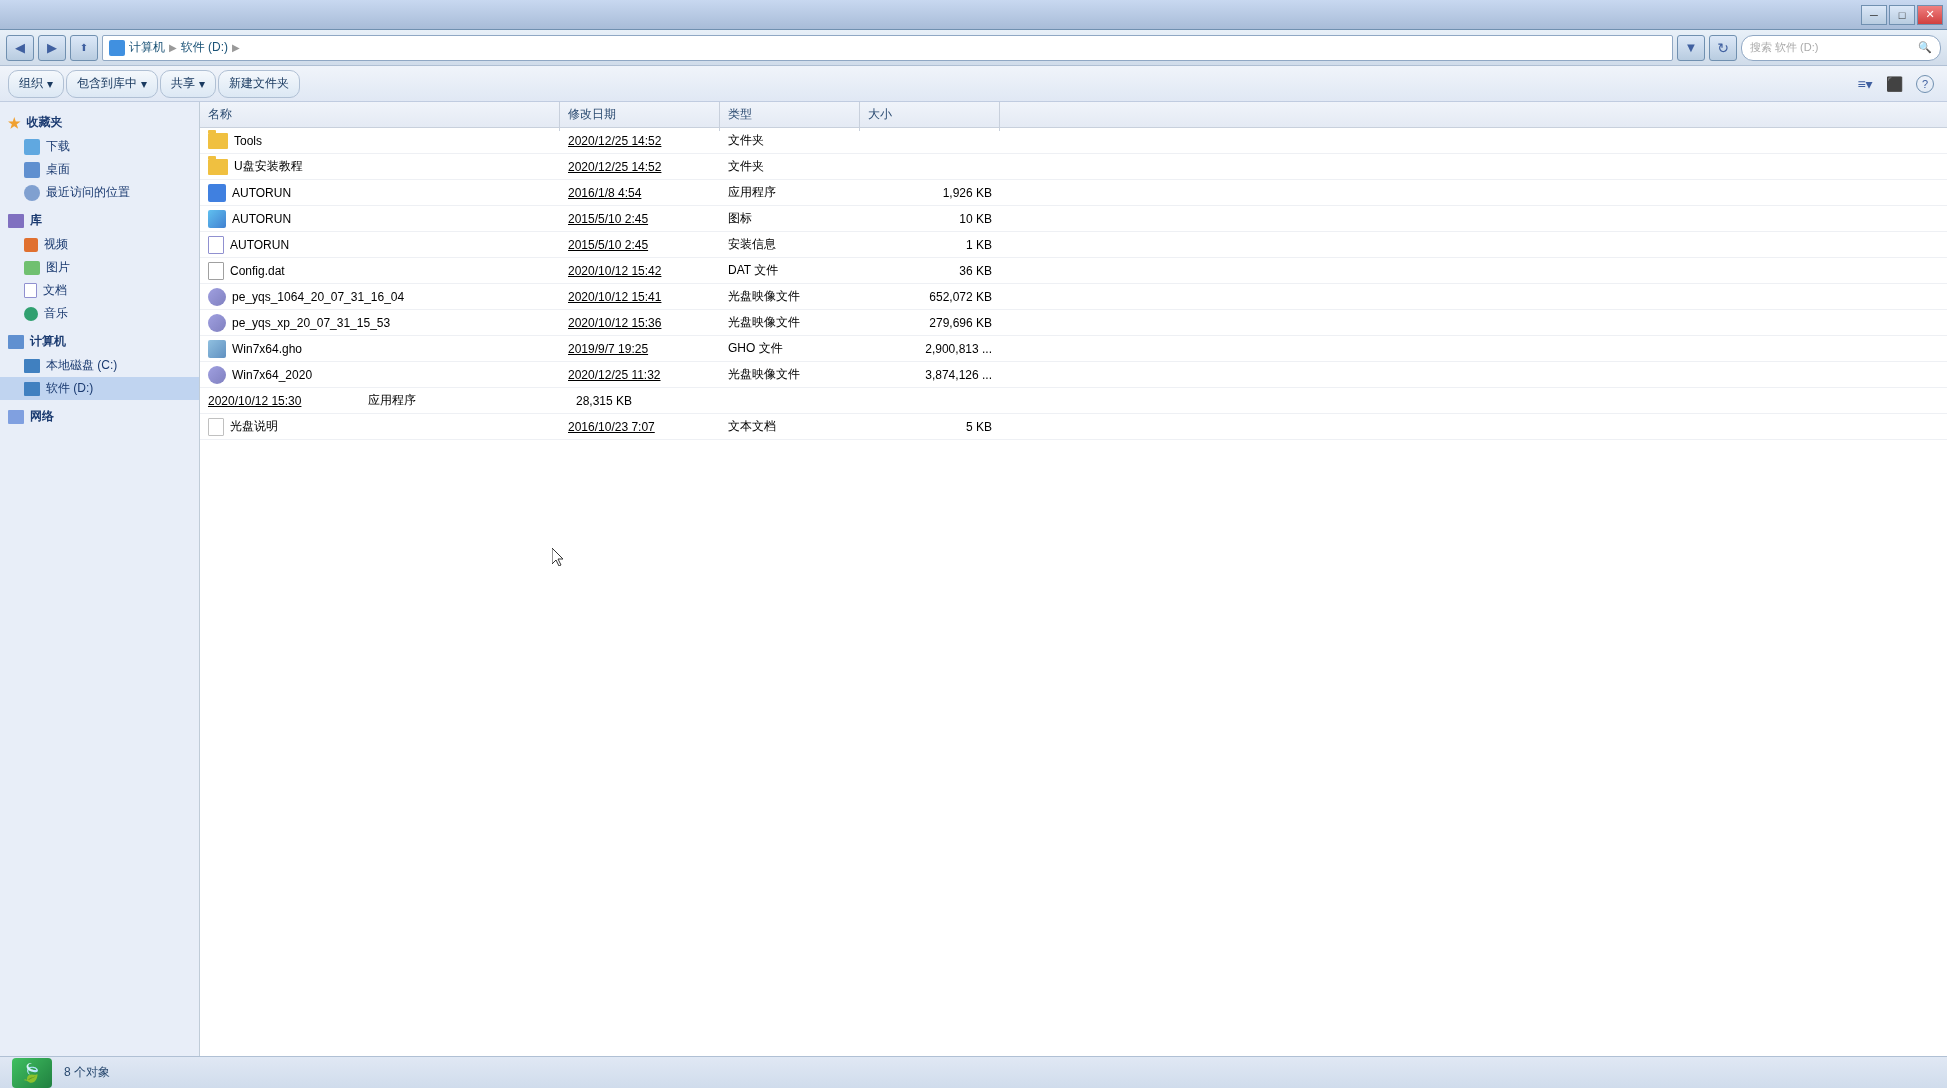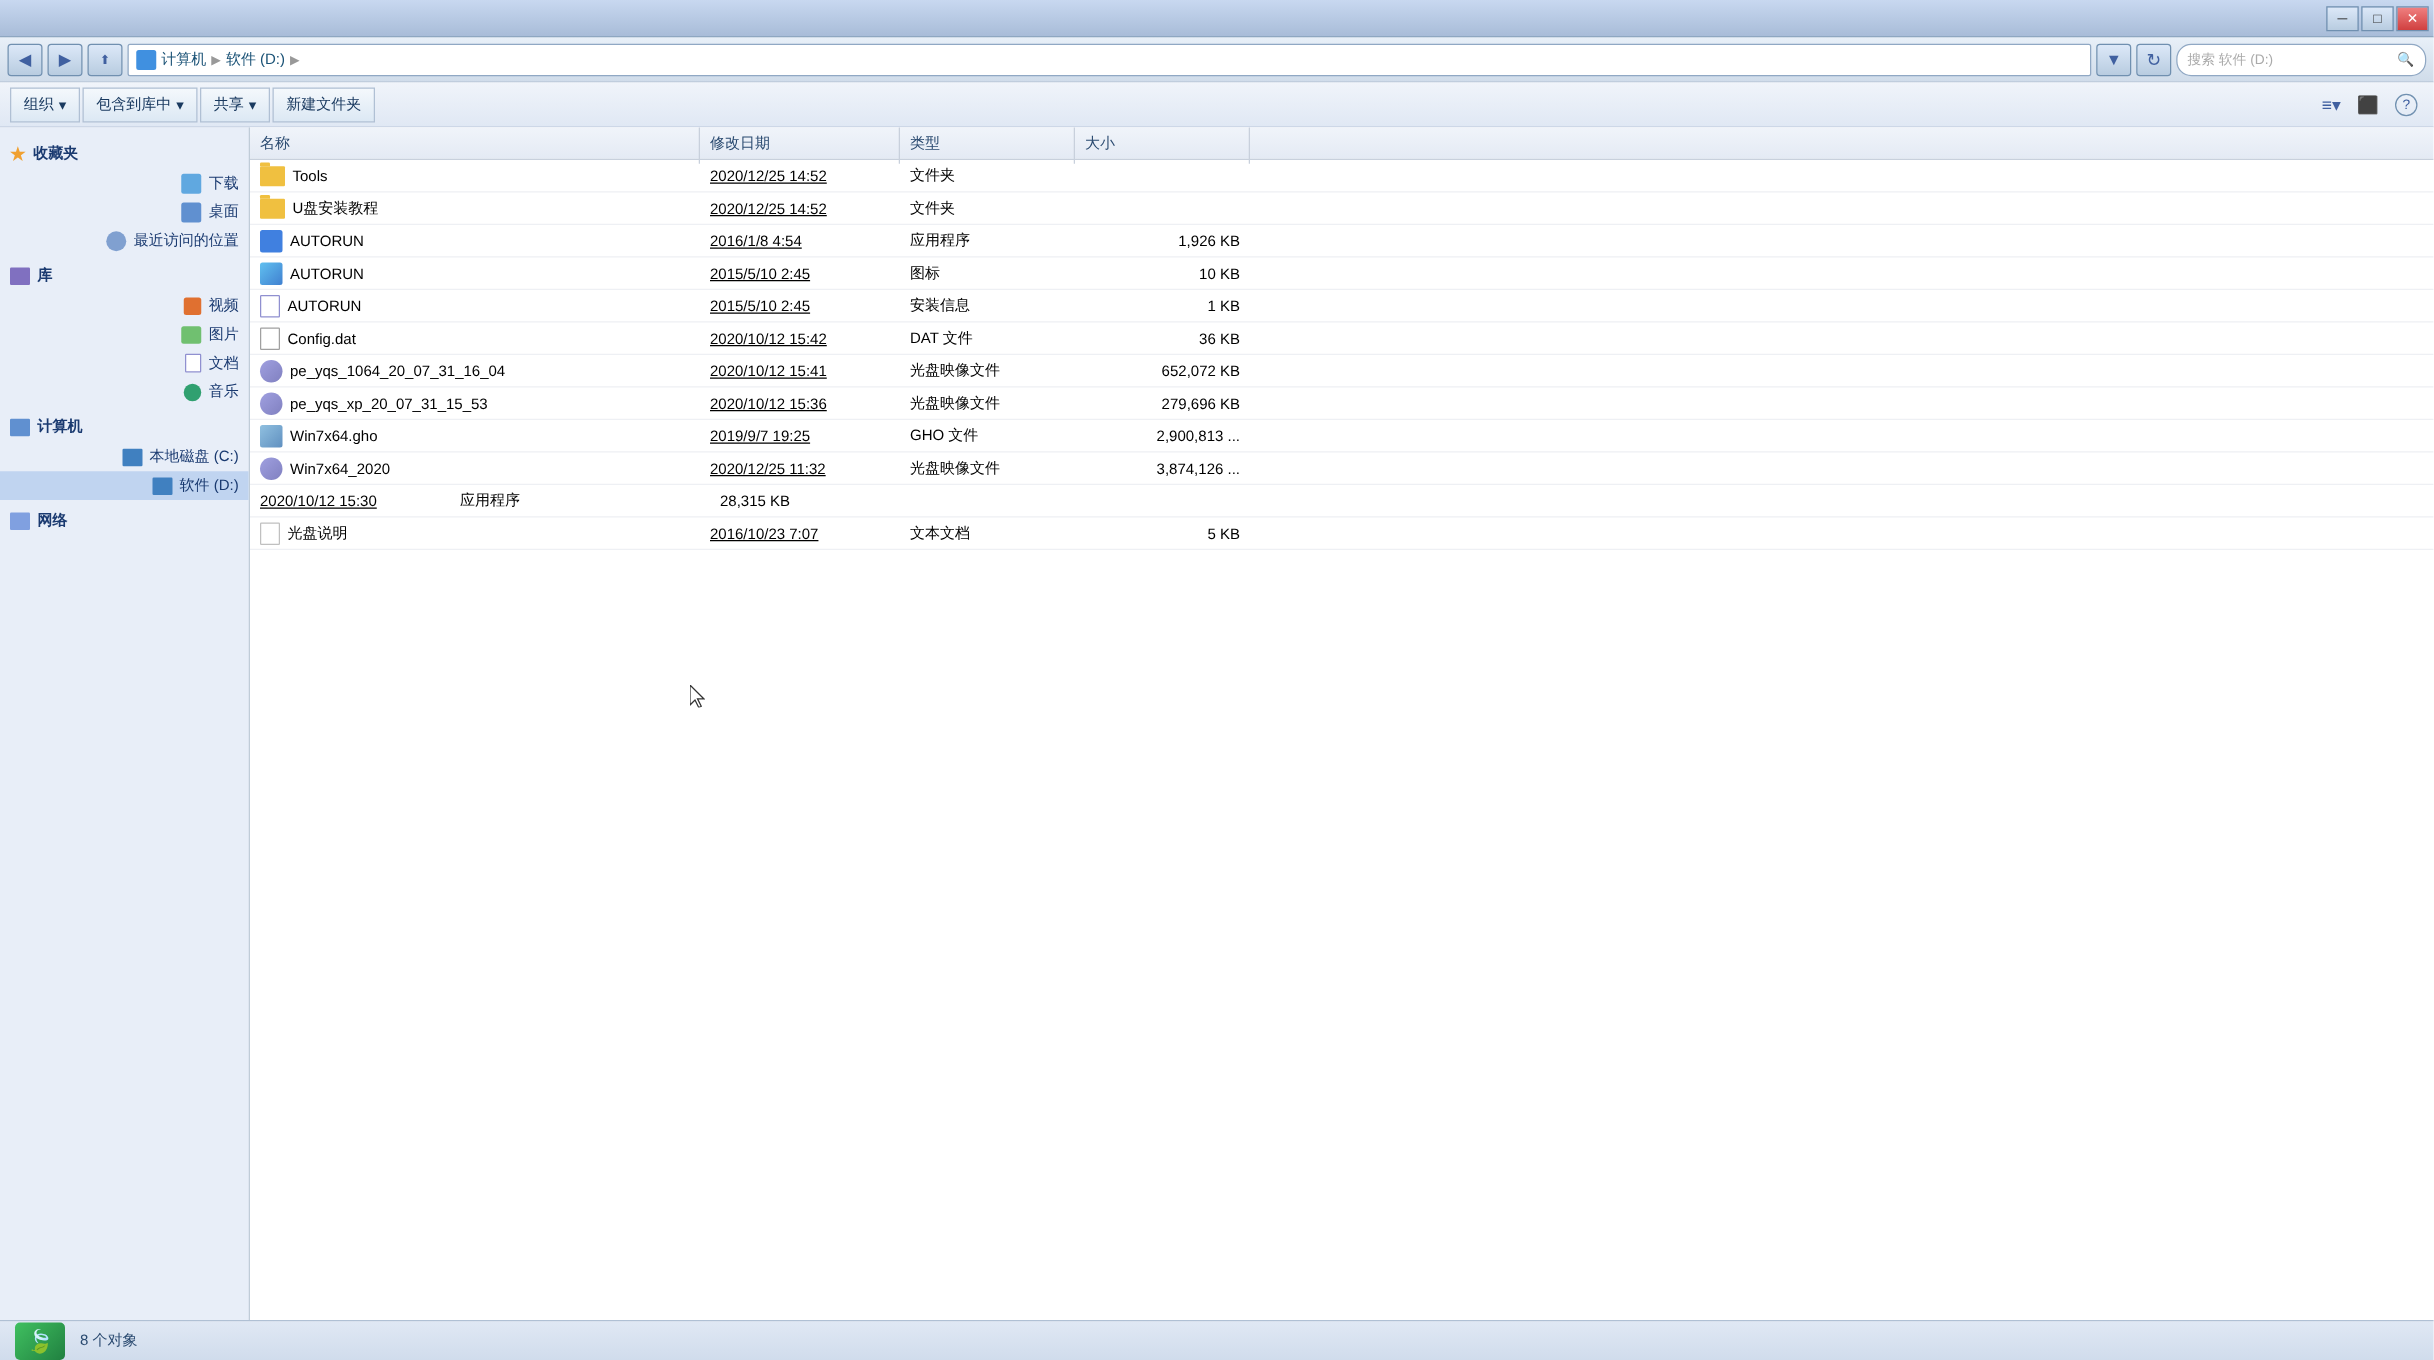--- a/index.html
+++ b/index.html
@@ -123,21 +123,21 @@
       display: flex;
       align-items: center;
       padding: 0 8px;
       gap: 2px;
     }
     .toolbar-btn {
       height: 28px;
       padding: 0 10px;
       background: linear-gradient(to bottom, #f4f8fc, #dce8f4);
       border: 1px solid #b0c0d4;
-      border-radius: 0;
+      border-radius: 10px;
       cursor: pointer;
       display: flex;
       align-items: center;
       gap: 4px;
       font-size: 12px;
       color: #1a3a60;
     }
     .toolbar-spacer { flex: 1; }
     .toolbar-view-btn {
       width: 28px;
@@ -181,21 +181,20 @@
     }
     .sidebar-header .star-icon { color: #f0a030; font-size: 14px; }
     .sidebar-item {
       display: flex;
       align-items: center;
       padding: 3px 8px 3px 24px;
       gap: 6px;
       font-size: 12px;
       color: #1a3a70;
       cursor: pointer;
-      justify-content: flex-end;
     }
     .sidebar-item.selected { background: #c0d4f0; }
     .drive-icon {
       width: 16px;
       height: 14px;
       background: #4080c0;
       border-radius: 1px;
       display: inline-block;
     }
     .computer-icon {

